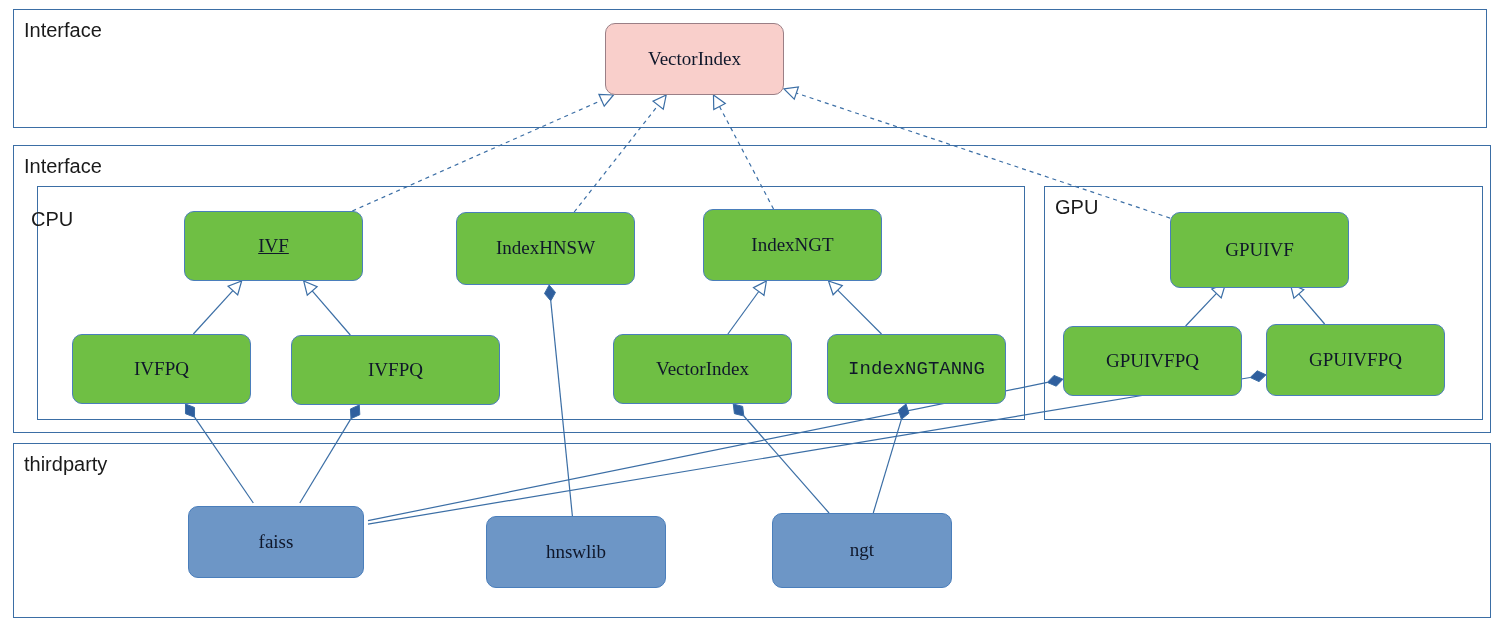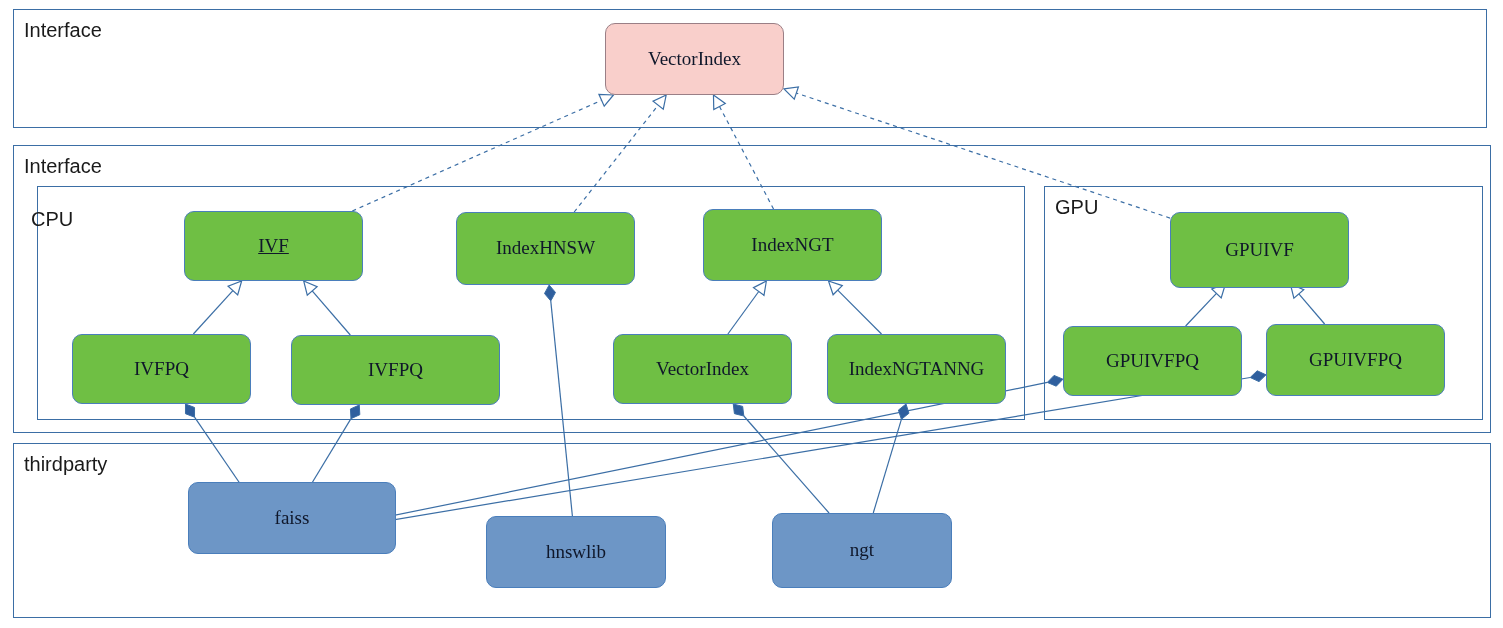--- a/index.html
+++ b/index.html
@@ -112,20 +112,20 @@
     </svg>
   <div id="nodes">
       <div class="node interface" style="left: 605px; top: 23px; width: 179px; height: 72px;">VectorIndex</div>
       <div class="node impl" style="left: 184px; top: 211px; width: 179px; height: 70px; text-decoration: underline;">IVF</div>
       <div class="node impl" style="left: 456px; top: 212px; width: 179px; height: 73px;">IndexHNSW</div>
       <div class="node impl" style="left: 703px; top: 209px; width: 179px; height: 72px;">IndexNGT</div>
       <div class="node impl" style="left: 1170px; top: 212px; width: 179px; height: 76px;">GPUIVF</div>
       <div class="node impl" style="left: 72px; top: 334px; width: 179px; height: 70px;">IVFPQ</div>
       <div class="node impl" style="left: 291px; top: 335px; width: 209px; height: 70px;">IVFPQ</div>
       <div class="node impl" style="left: 613px; top: 334px; width: 179px; height: 70px;">VectorIndex</div>
-      <div class="node impl" style="left: 827px; top: 334px; width: 179px; height: 70px;">IndexNGTANNG</div>
+      <div class="node impl" style="left: 827px; top: 334px; width: 179px; height: 70px; font-family: Liberation Mono, monospace;">IndexNGTANNG</div>
       <div class="node impl" style="left: 1063px; top: 326px; width: 179px; height: 70px;">GPUIVFPQ</div>
       <div class="node impl" style="left: 1266px; top: 324px; width: 179px; height: 72px;">GPUIVFPQ</div>
-      <div class="node third" style="left: 188px; top: 482px; width: 208px; height: 72px;">faiss</div>
+      <div class="node third" style="left: 188px; top: 506px; width: 176px; height: 72px;">faiss</div>
       <div class="node third" style="left: 486px; top: 516px; width: 180px; height: 72px;">hnswlib</div>
       <div class="node third" style="left: 772px; top: 513px; width: 180px; height: 75px;">ngt</div>
     </div>
 </div>
 
 </body></html>

